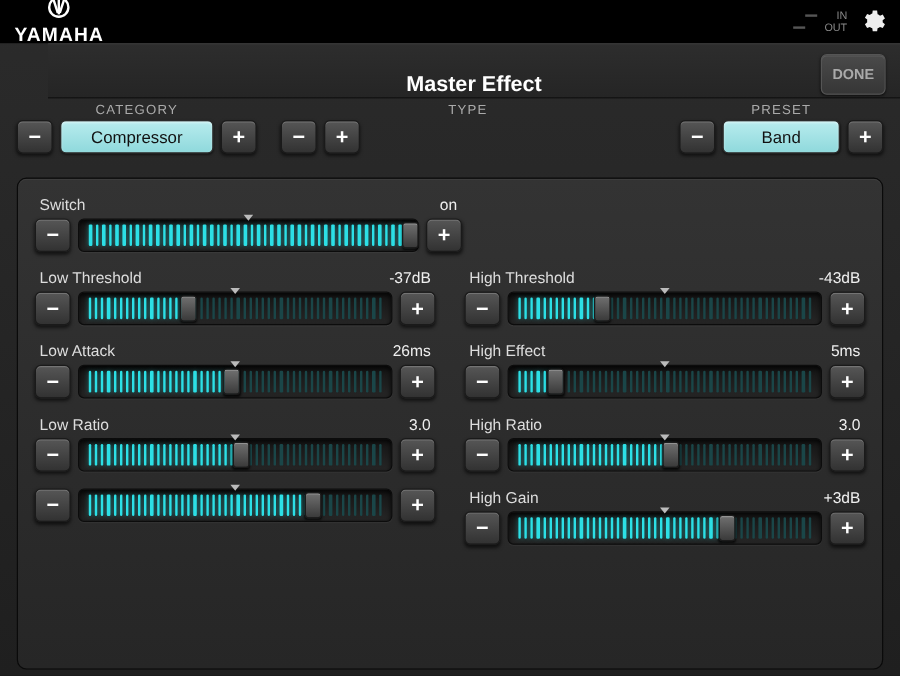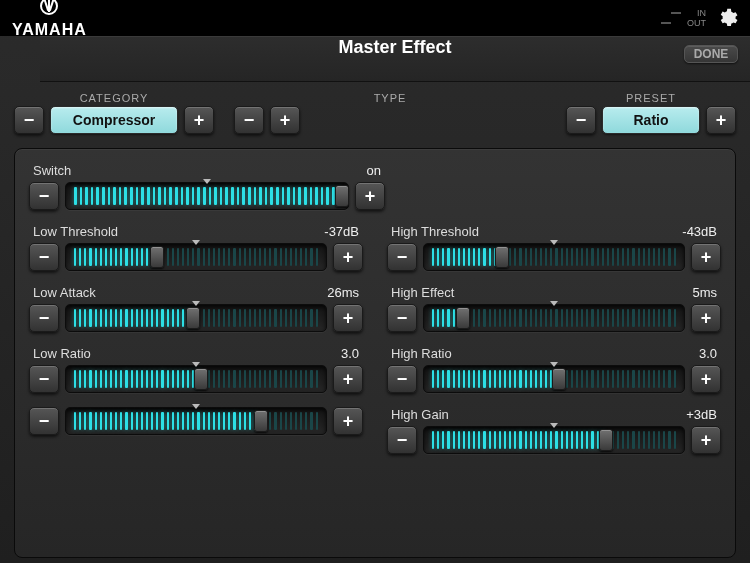--- a/index.html
+++ b/index.html
@@ -41,52 +41,52 @@
 .io-indicator{font-size:9px;color:#888;line-height:10px;text-align:right;}
 .io-indicator .row{display:flex;gap:16px;justify-content:flex-end;align-items:center;}
 .io-indicator .dash{width:10px;height:2px;background:#555;}
 .gear{width:22px;height:22px;color:#eee;cursor:pointer;}
 .gear svg{width:100%;height:100%;}
 
 .titlebar{
   height:46px;
   background:linear-gradient(#2d2d2d,#252525);
   border-top:1px solid #3a3a3a;border-bottom:1px solid #111;
-  display:flex;align-items:flex-start;justify-content:center;position:relative;margin-left:40px;
+  display:flex;align-items:flex-end;justify-content:center;position:relative;margin-left:40px;
 }
 .titlebar .title{color:#fff;font-size:18px;font-weight:700;}
 .done-btn{
-  position:absolute;right:12px;top:8px;height:18px;width:54px;
+  position:absolute;right:12px;top:8px;height:34px;width:54px;
   background:linear-gradient(#4a4a4a,#363636);
   border:1px solid #555;border-radius:5px;color:#aaa;font-size:12px;font-weight:700;
   display:flex;align-items:center;justify-content:center;
   box-shadow:inset 0 1px 0 rgba(255,255,255,0.1),0 1px 2px rgba(0,0,0,0.6);
   cursor:pointer;
 }
 
 .selectors{
-  height:60px;padding:4px 14px 8px;display:flex;gap:20px;align-items:flex-end;
+  height:60px;padding:4px 14px 8px;display:flex;gap:20px;align-items:flex-start;
 }
 .selector-group{display:flex;flex-direction:column;align-items:center;gap:2px;}
 .selector-group.cat{flex:0 0 200px;}
 .selector-group.type{flex:1;}
 .selector-group.preset{flex:0 0 170px;}
 .selector-label{color:#aaa;font-size:11px;letter-spacing:1px;}
 .selector-row{display:flex;gap:6px;align-items:center;width:100%;}
 .pm-btn{
   width:30px;height:28px;border-radius:5px;
   background:linear-gradient(#565656,#323232);
   border:1px solid #1a1a1a;color:#fff;font-size:18px;font-weight:700;
   display:flex;align-items:center;justify-content:center;cursor:pointer;
   box-shadow:inset 0 1px 0 rgba(255,255,255,0.18),0 2px 3px rgba(0,0,0,0.6);
 }
 .selector-display{
   flex:1;height:28px;border-radius:5px;
   background:linear-gradient(#b8ecee,#8fd9dc);
-  border:1px solid #2b2b2b;color:#111;font-size:14px;font-weight:700;
+  border:1px solid #2b2b2b;color:#111;font-size:14px;font-weight:400;
   display:flex;align-items:center;justify-content:center;
   box-shadow:inset 0 1px 2px rgba(255,255,255,0.6),0 1px 2px rgba(0,0,0,0.5);
   cursor:pointer;
 }
 
 .panel-wrap{
   margin:6px 14px 0;border:1px solid #0a0a0a;border-radius:8px;
   background:linear-gradient(#333,#262626);
   box-shadow:inset 0 1px 0 rgba(255,255,255,0.05);height:410px;overflow:hidden;
 }
@@ -165,21 +165,21 @@
       <div class="selector-label">TYPE</div>
       <div class="selector-row">
         <div class="pm-btn">−</div>
         <div class="pm-btn">+</div>
       </div>
     </div>
     <div class="selector-group preset">
       <div class="selector-label">PRESET</div>
       <div class="selector-row">
         <div class="pm-btn">−</div>
-        <div class="selector-display">Ratio</div>
+        <div class="selector-display">Band</div>
         <div class="pm-btn">+</div>
       </div>
     </div>
   </div>
 
   <div class="panel-wrap">
     <div class="params-grid" id="params-grid">
         <div class="param full">
           <div class="param-head">
             <span>Switch</span>

